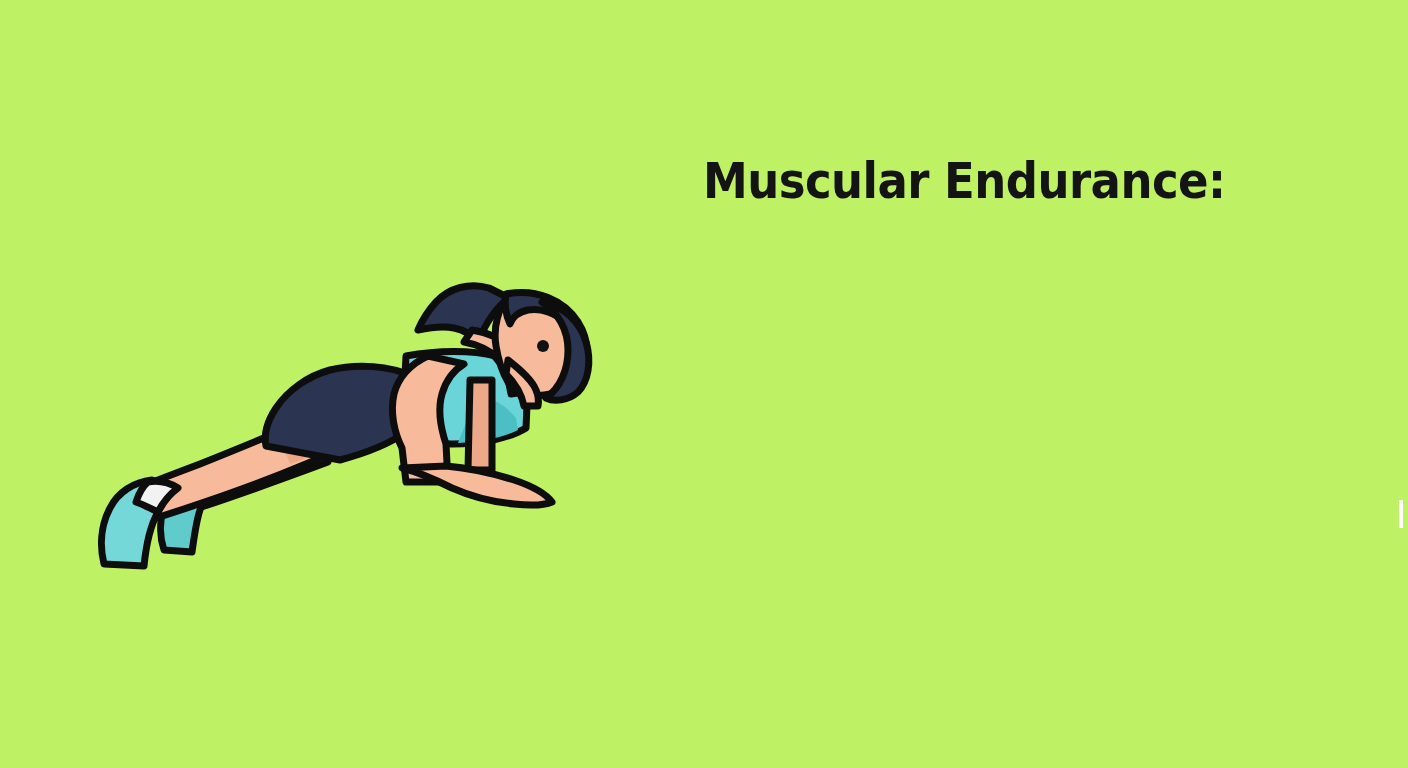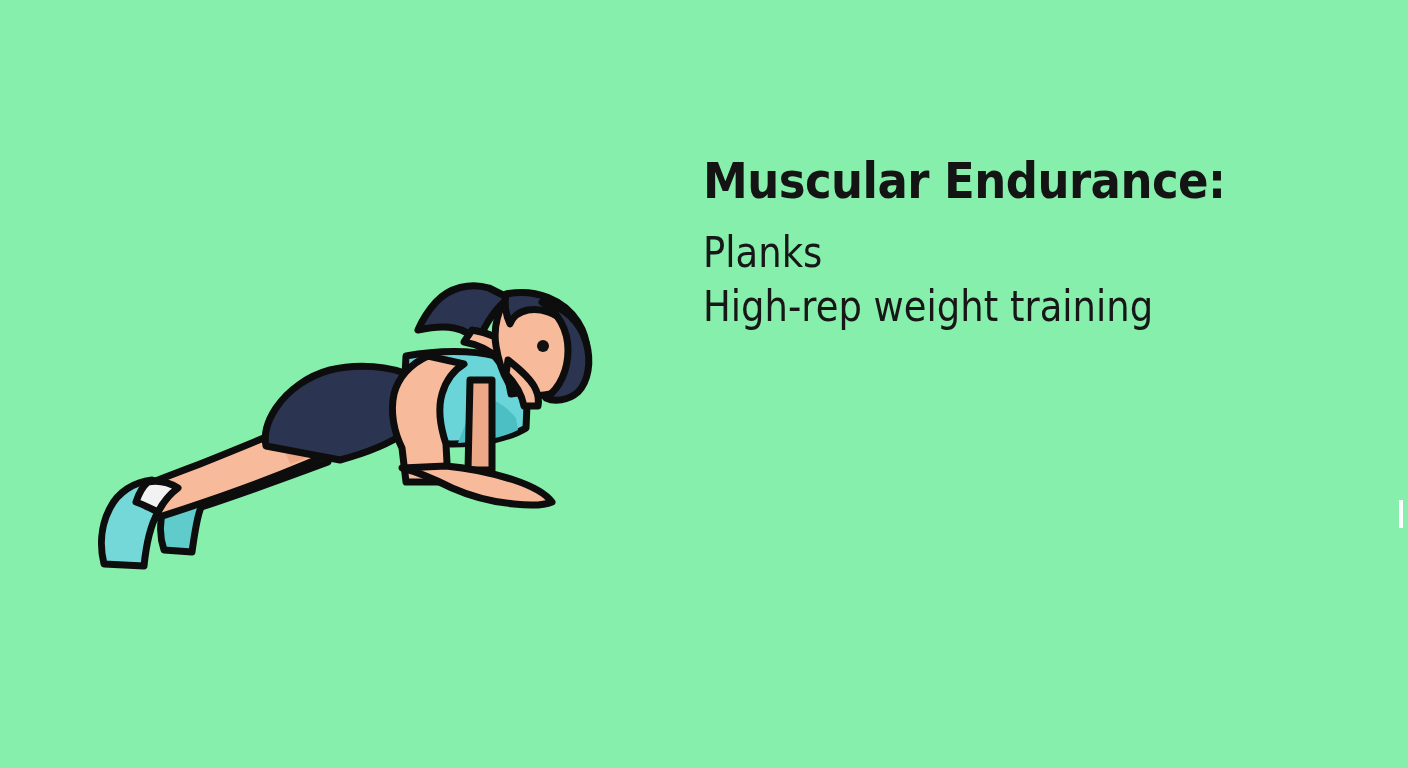--- a/index.html
+++ b/index.html
@@ -8,21 +8,21 @@
     padding: 0;
     background: #ffffff;
   }
   body {
     font-family: "Liberation Sans", sans-serif;
   }
   #slide {
     position: relative;
     width: 1408px;
     height: 768px;
-    background: #86efac;
+    background: #bef264;
     overflow: hidden;
   }
 
   
   #illustration {
     position: absolute;
     left: 40px;
     top: 230px;
     width: 620px;
     height: 360px;
@@ -178,24 +178,20 @@
       </g>
 
       <circle cx="503" cy="116" r="6" fill="#111111"></circle>
     </svg>
   </div>
 
   <div id="text-column">
 
     <h1 id="heading">Muscular Endurance:</h1>
 
-    <div class="text-block">
-      <div class="text-line">Planks</div>
-      <div class="text-line">High-rep weight training</div>
-    </div>
 
     <div id="block-gap"></div>
 
 
   </div>
 
   <div id="edge-mark"></div>
 
 </div>
 

